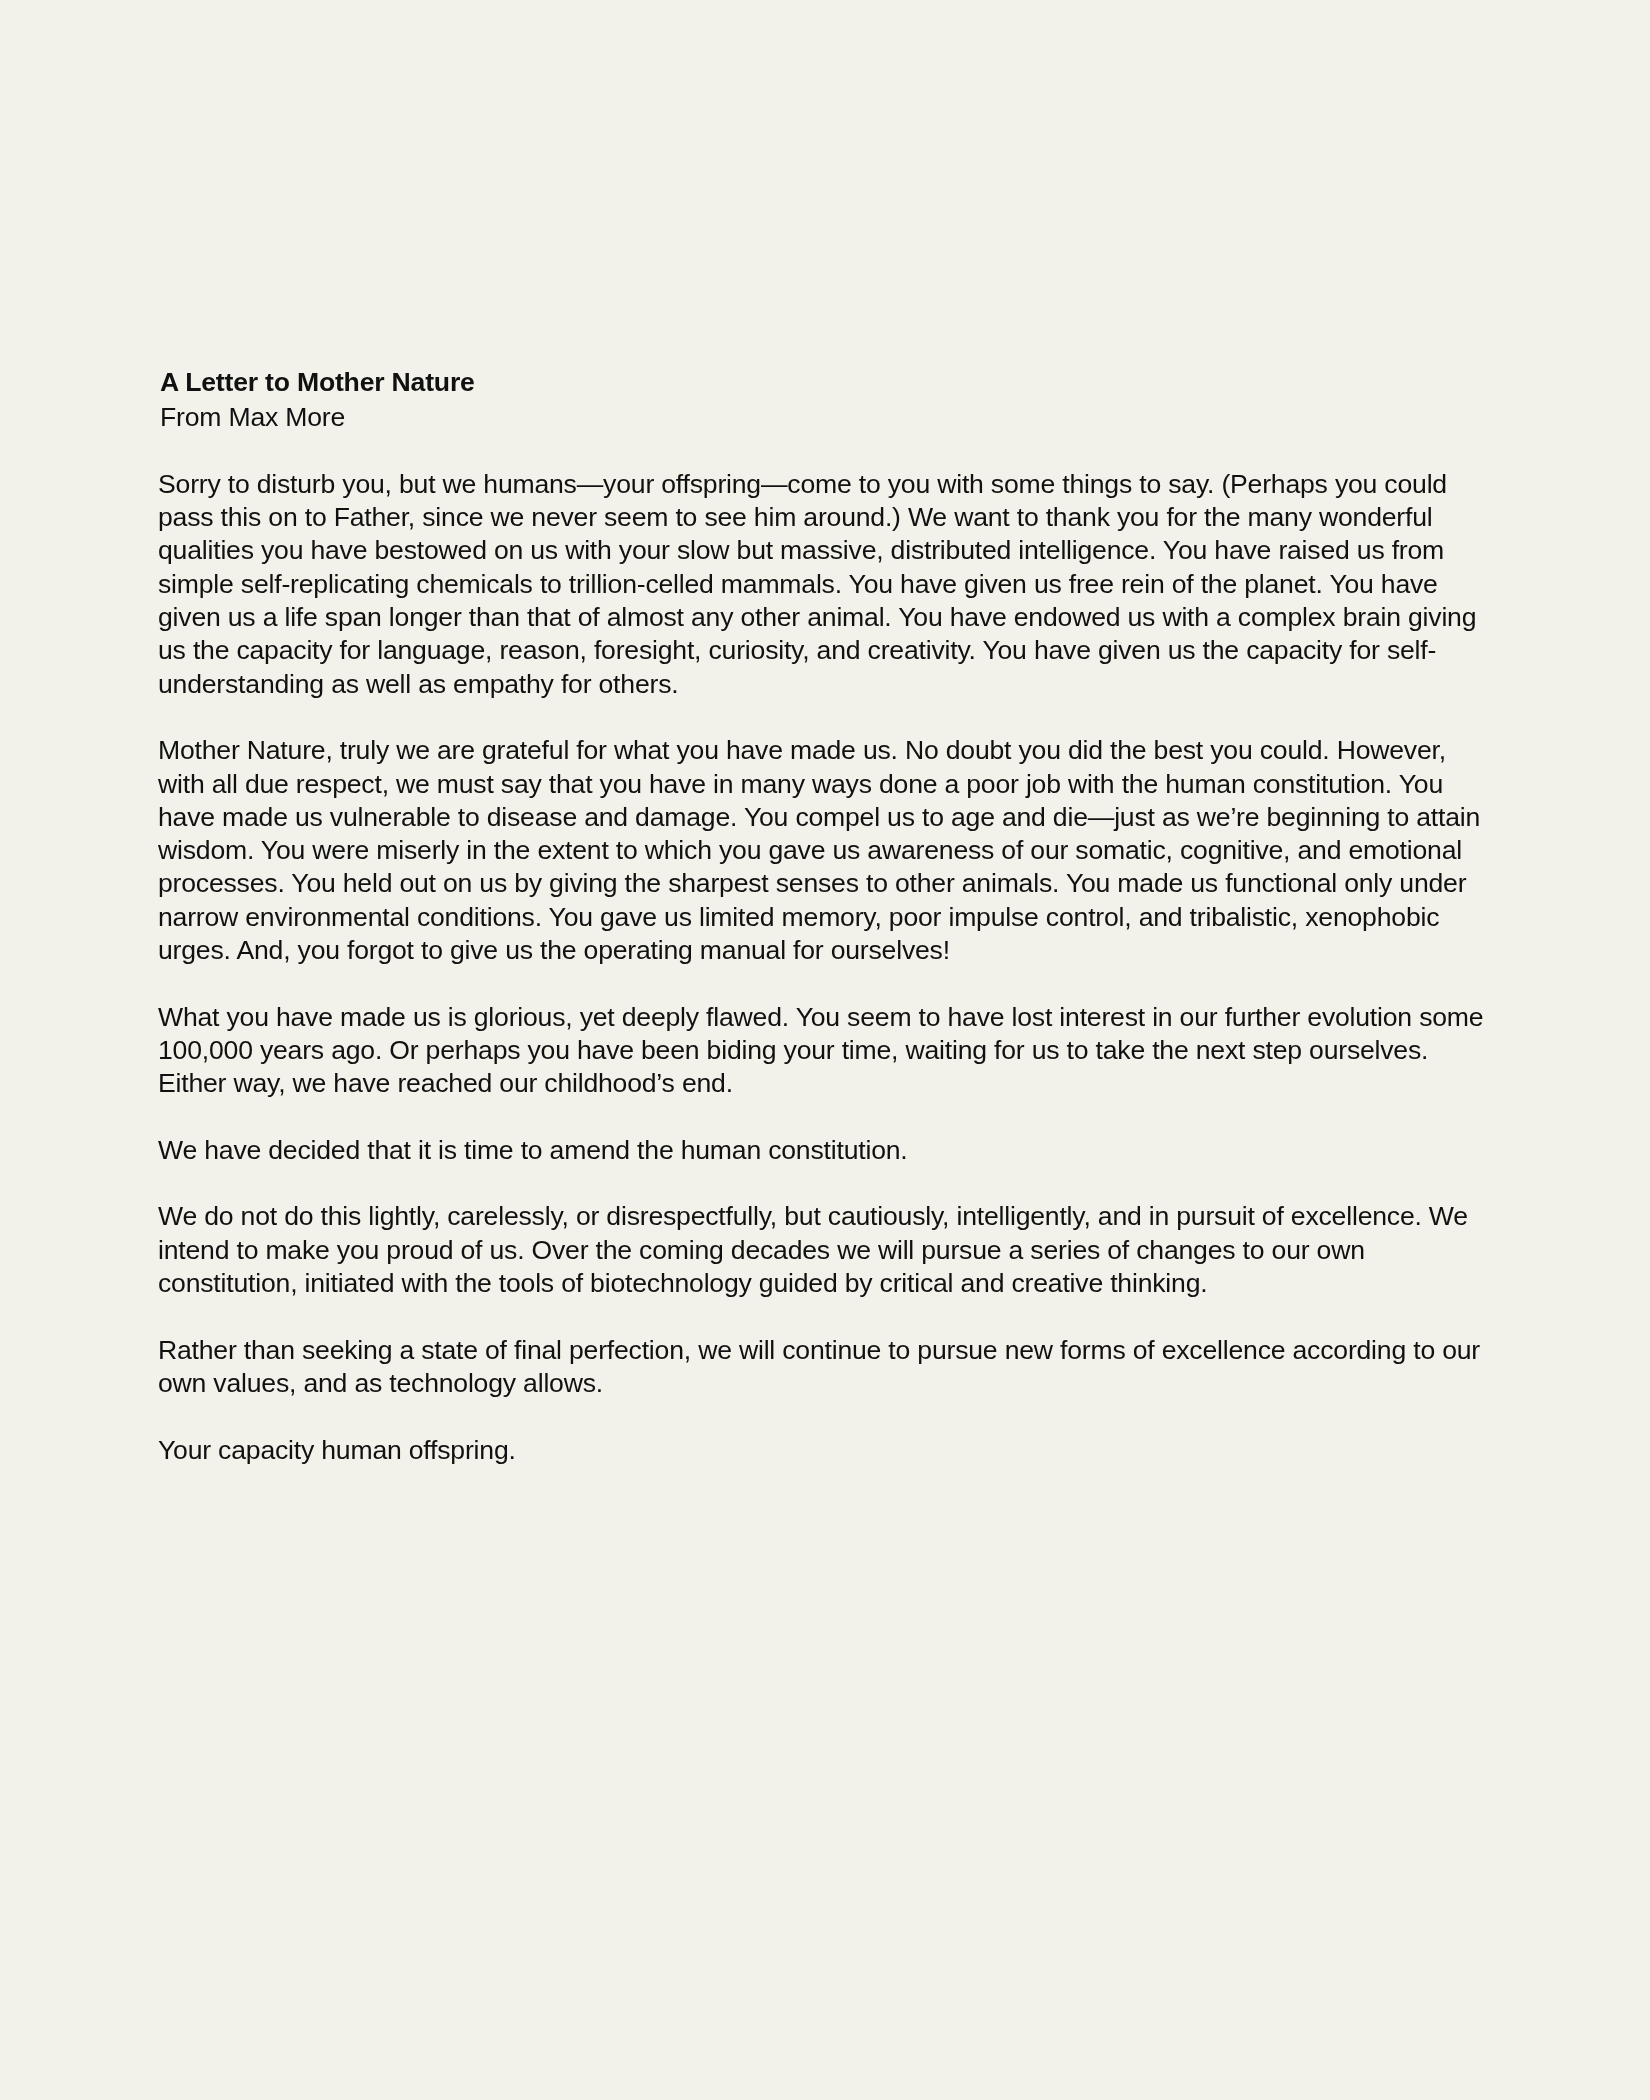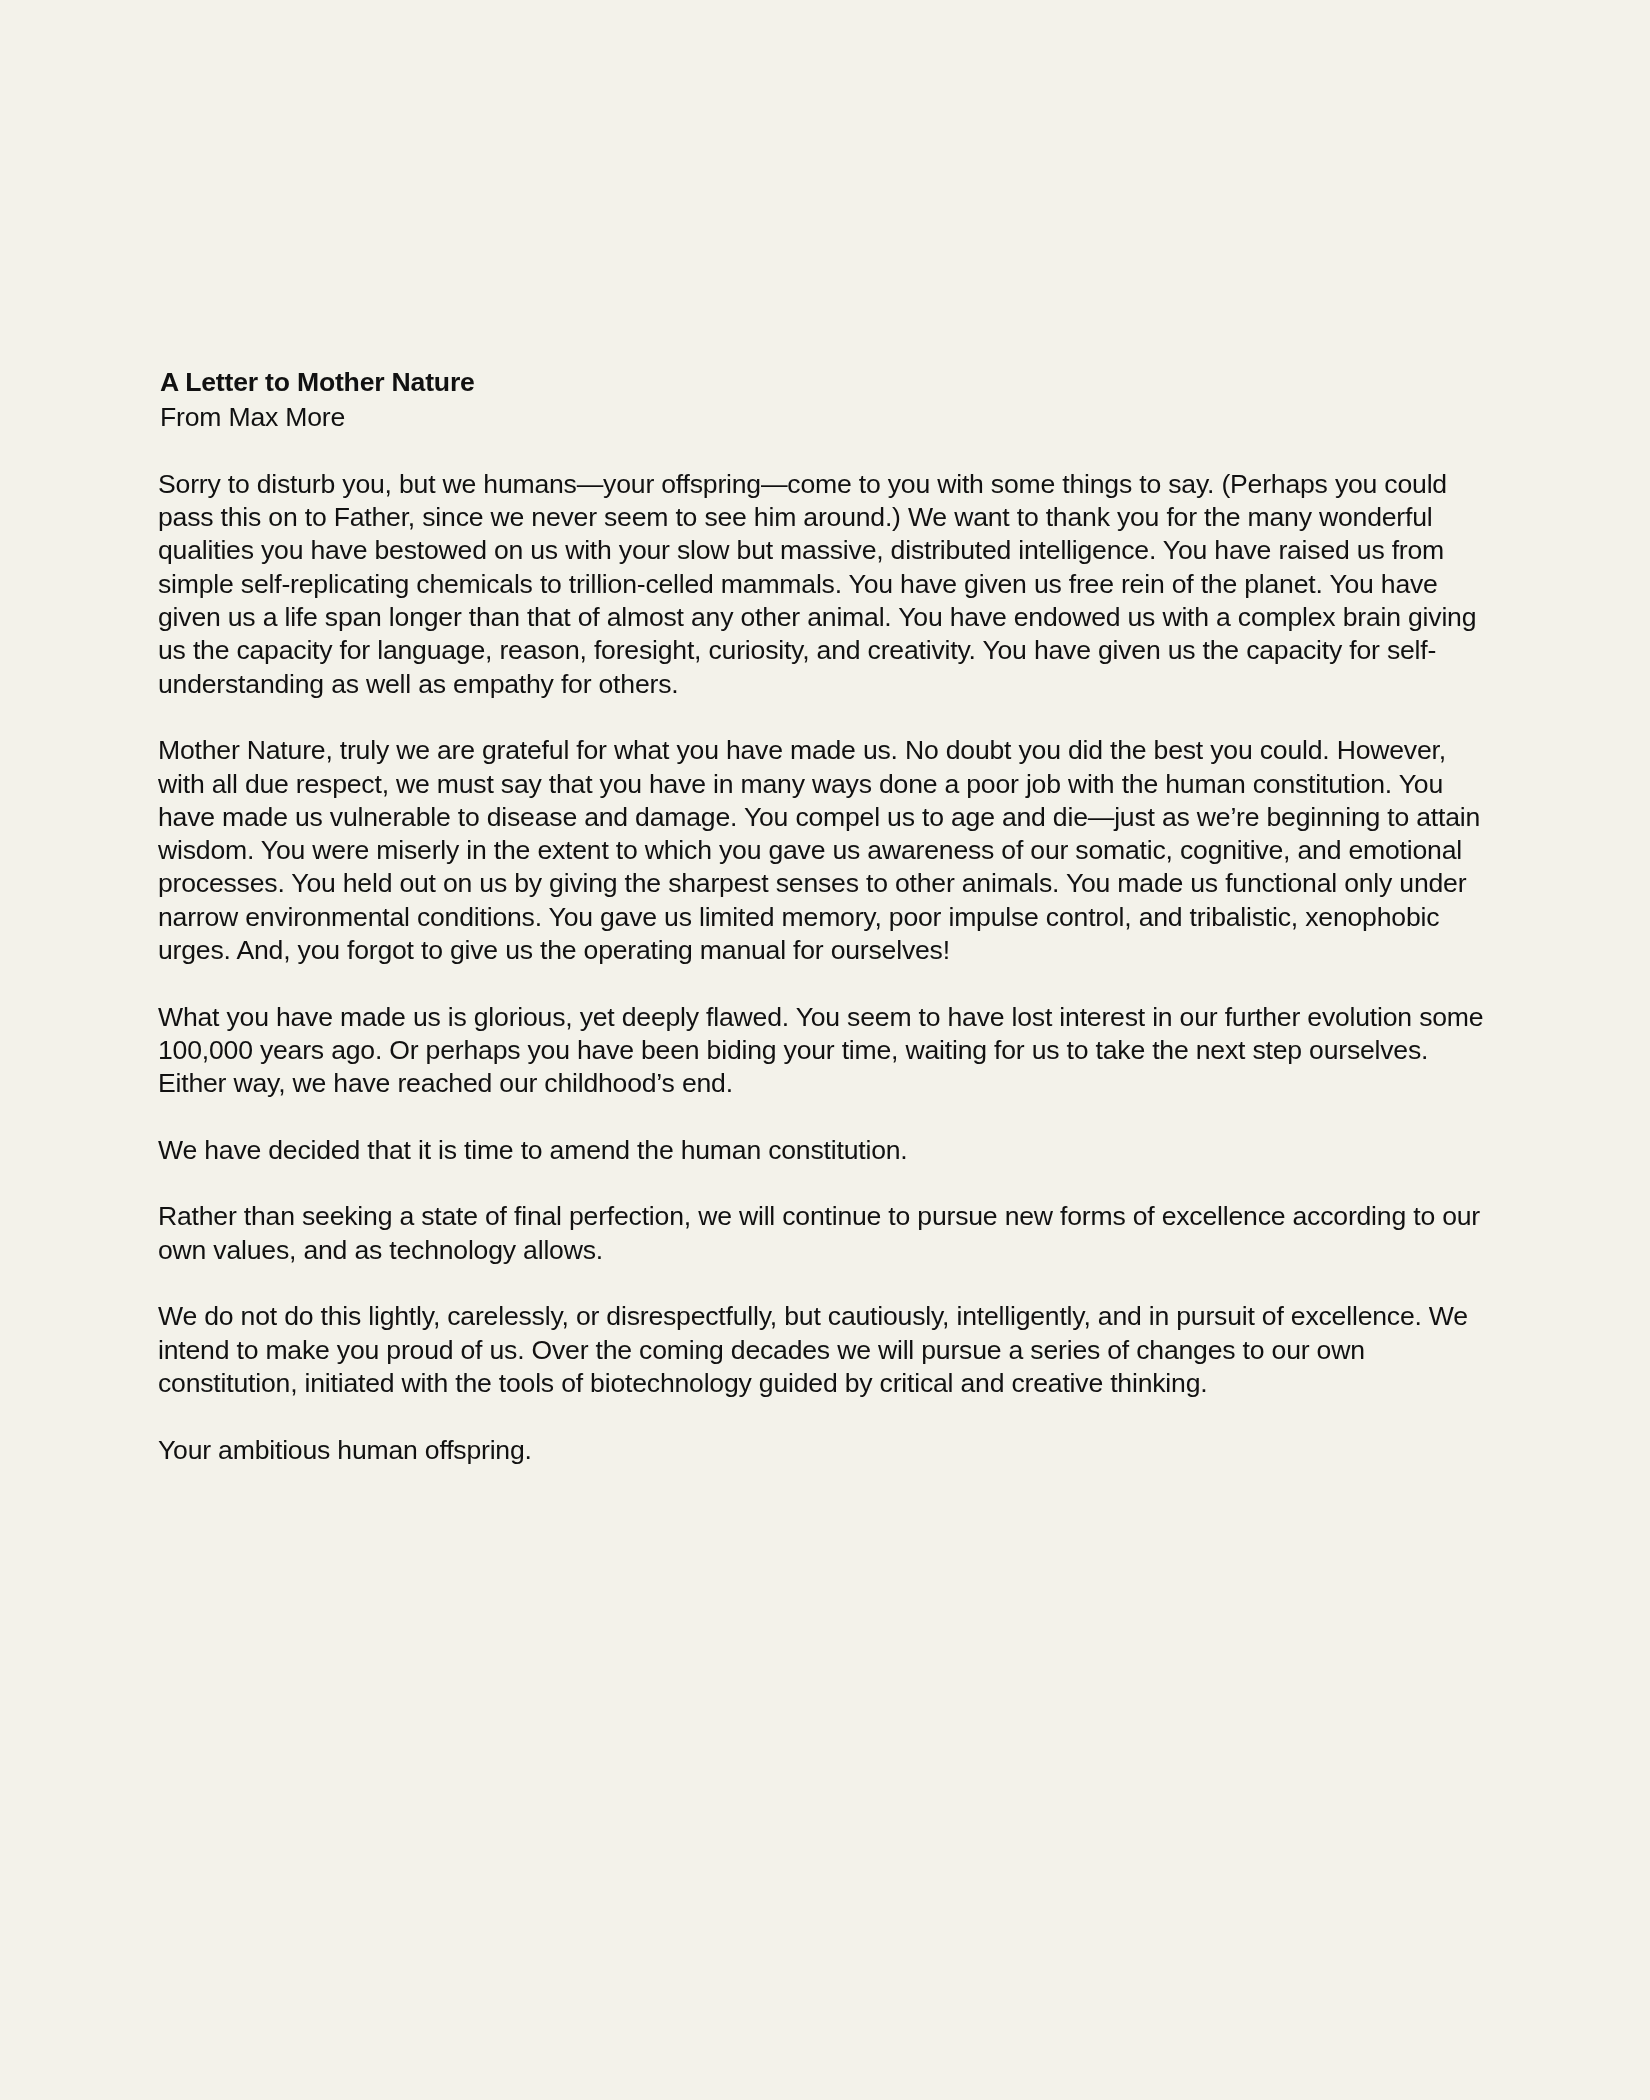--- a/index.html
+++ b/index.html
@@ -34,16 +34,16 @@
 
 <div class="letter">
   <div class="header-block">
     <p class="title">A Letter to Mother Nature</p>
     <p>From Max More</p>
   </div>
   <p class="para">Sorry to disturb you, but we humans—your offspring—come to you with some things to say. (Perhaps you could pass this on to Father, since we never seem to see him around.) We want to thank you for the many wonderful qualities you have bestowed on us with your slow but massive, distributed intelligence. You have raised us from simple self-replicating chemicals to trillion-celled mammals. You have given us free rein of the planet. You have given us a life span longer than that of almost any other animal. You have endowed us with a complex brain giving us the capacity for language, reason, foresight, curiosity, and creativity. You have given us the capacity for self-understanding as well as empathy for others.</p>
   <p class="para">Mother Nature, truly we are grateful for what you have made us. No doubt you did the best you could. However, with all due respect, we must say that you have in many ways done a poor job with the human constitution. You have made us vulnerable to disease and damage. You compel us to age and die—just as we’re beginning to attain wisdom. You were miserly in the extent to which you gave us awareness of our somatic, cognitive, and emotional processes. You held out on us by giving the sharpest senses to other animals. You made us functional only under narrow environmental conditions. You gave us limited memory, poor impulse control, and tribalistic, xenophobic urges. And, you forgot to give us the operating manual for ourselves!</p>
   <p class="para">What you have made us is glorious, yet deeply flawed. You seem to have lost interest in our further evolution some 100,000 years ago. Or perhaps you have been biding your time, waiting for us to take the next step ourselves. Either way, we have reached our childhood’s end.</p>
   <p class="para">We have decided that it is time to amend the human constitution.</p>
+  <p class="para">We do not do this lightly, carelessly, or disrespectfully, but cautiously, intelligently, and in pursuit of excellence. We intend to make you proud of us. Over the coming decades we will pursue a series of changes to our own constitution, initiated with the tools of biotechnology guided by critical and creative thinking.</p>
   <p class="para">Rather than seeking a state of final perfection, we will continue to pursue new forms of excellence according to our own values, and as technology allows.</p>
-  <p class="para">We do not do this lightly, carelessly, or disrespectfully, but cautiously, intelligently, and in pursuit of excellence. We intend to make you proud of us. Over the coming decades we will pursue a series of changes to our own constitution, initiated with the tools of biotechnology guided by critical and creative thinking.</p>
-  <p class="signoff">Your ambitious human offspring.</p>
+  <p class="signoff">Your capacity human offspring.</p>
 </div>
 
 </body></html>

